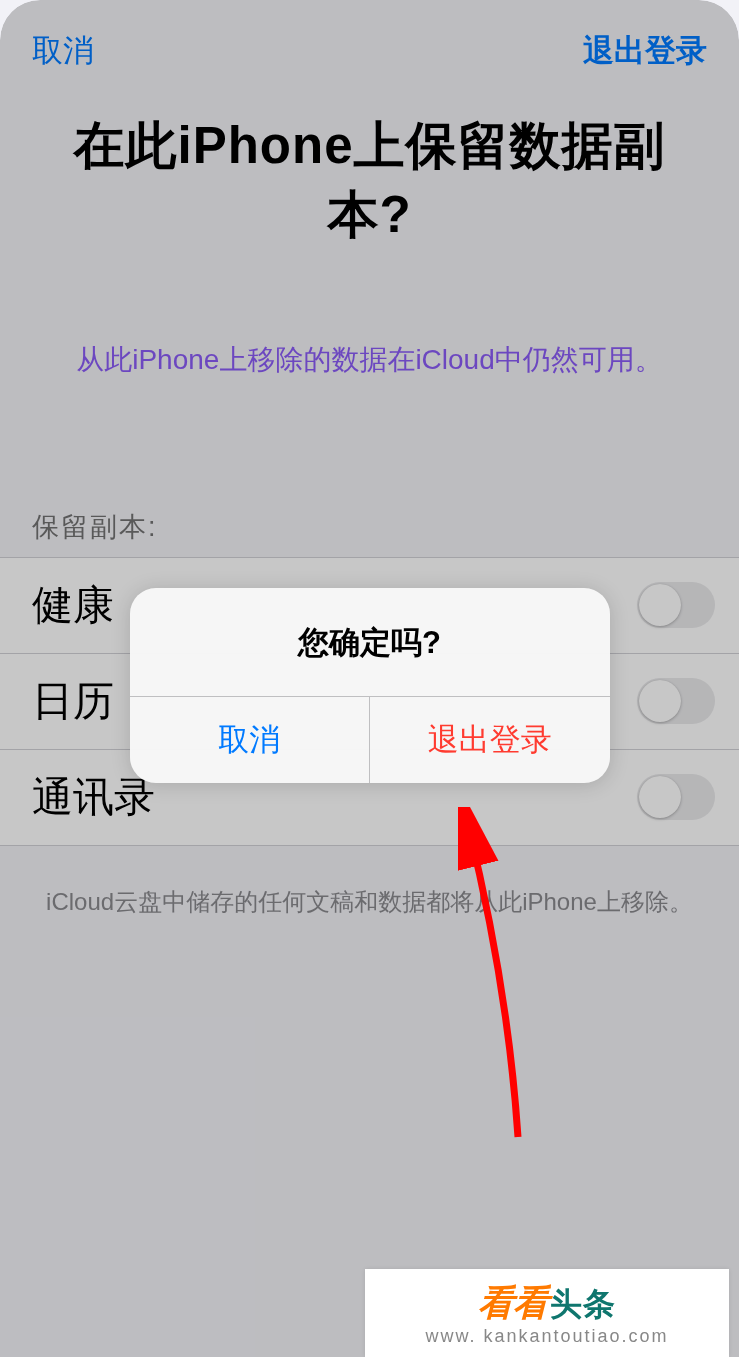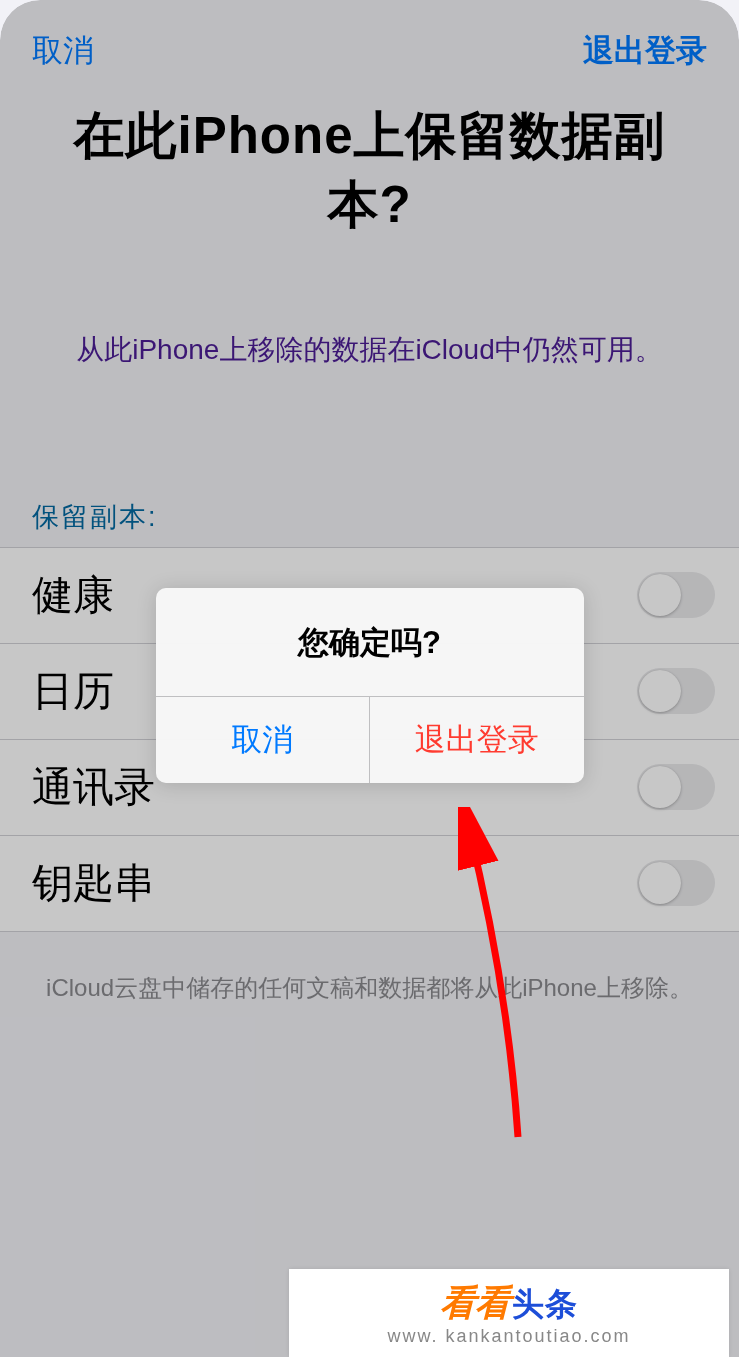--- a/index.html
+++ b/index.html
@@ -42,34 +42,34 @@
     .header-btn.right {
       font-weight: 600;
     }
     .page-title {
       font-size: 51px;
       font-weight: 600;
       color: #000;
       text-align: center;
       letter-spacing: 1px;
       line-height: 1.35;
-      margin-top: 20px;
+      margin-top: 30px;
       padding: 0 40px;
     }
     .subtitle {
       font-size: 28px;
-      color: #4c1d95;
+      color: #8b5cf6;
       text-align: center;
       margin-top: 90px;
       padding: 0 30px;
       line-height: 1.4;
     }
     .section-header {
       font-size: 27px;
-      color: #0369a1;
+      color: #737373;
       margin-top: 130px;
       padding: 0 36px 12px 32px;
       letter-spacing: 2px;
     }
     .list {
       background: #fff;
       border-top: 1px solid #d1d1d6;
     }
     .list-item {
       display: flex;
@@ -111,26 +111,26 @@
       padding: 0 30px;
     }
     .dim-overlay {
       position: absolute;
       inset: 0;
       background: rgba(0,0,0,0.22);
       border-radius: 40px 40px 0 0;
     }
     .alert {
       position: absolute;
-      width: 428px;
+      width: 480px;
       left: 50%;
       top: 588px;
       transform: translateX(-50%);
       background: rgba(248,248,248,0.97);
-      border-radius: 10px;
+      border-radius: 26px;
       overflow: hidden;
       box-shadow: 0 2px 20px rgba(0,0,0,0.15);
     }
     .alert-body {
       padding: 34px 28px 26px 28px;
       text-align: center;
     }
     .alert-title {
       font-size: 31px;
       font-weight: 600;
@@ -163,21 +163,21 @@
     .arrow {
       position: absolute;
       left: 458px;
       top: 807px;
       pointer-events: none;
     }
     .watermark {
       position: absolute;
       right: 10px;
       bottom: 0;
-      width: 440px;
+      width: 364px;
       height: 88px;
       background: #fff;
       display: flex;
       flex-direction: column;
       align-items: center;
       justify-content: center;
       box-shadow: 0 0 4px rgba(0,0,0,0.1);
     }
     .wm-top {
       display: flex;
@@ -187,21 +187,21 @@
     .wm-kk {
       font-size: 36px;
       font-weight: 900;
       color: #ff7a00;
       font-style: italic;
       letter-spacing: -1px;
     }
     .wm-tt {
       font-size: 32px;
       font-weight: 700;
-      color: #1d4ed8;
+      color: #0f766e;
       letter-spacing: 1px;
     }
     .wm-url {
       font-size: 18px;
       color: #888;
       letter-spacing: 2px;
       margin-top: -2px;
     }
   </style>
 </head>
@@ -232,26 +232,20 @@
       <div class="switch">
           <div class="knob"></div>
         </div>
     </div>
     <div class="list-item">
       <span class="list-label">通讯录</span>
       <div class="switch">
           <div class="knob"></div>
         </div>
     </div>
-    <div class="list-item">
-      <span class="list-label">钥匙串</span>
-      <div class="switch">
-          <div class="knob"></div>
-        </div>
-    </div>
   </div>
 
   <p class="footer-note">iCloud云盘中储存的任何文稿和数据都将从此iPhone上移除。</p>
 
 </div>
 
 <div class="dim-overlay"></div>
 
 <div class="alert">
   <div class="alert-body">

